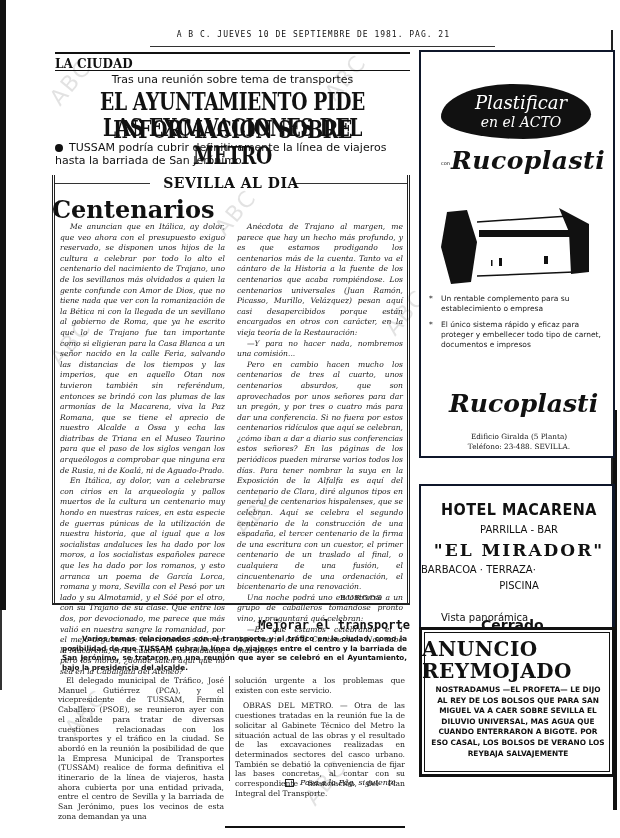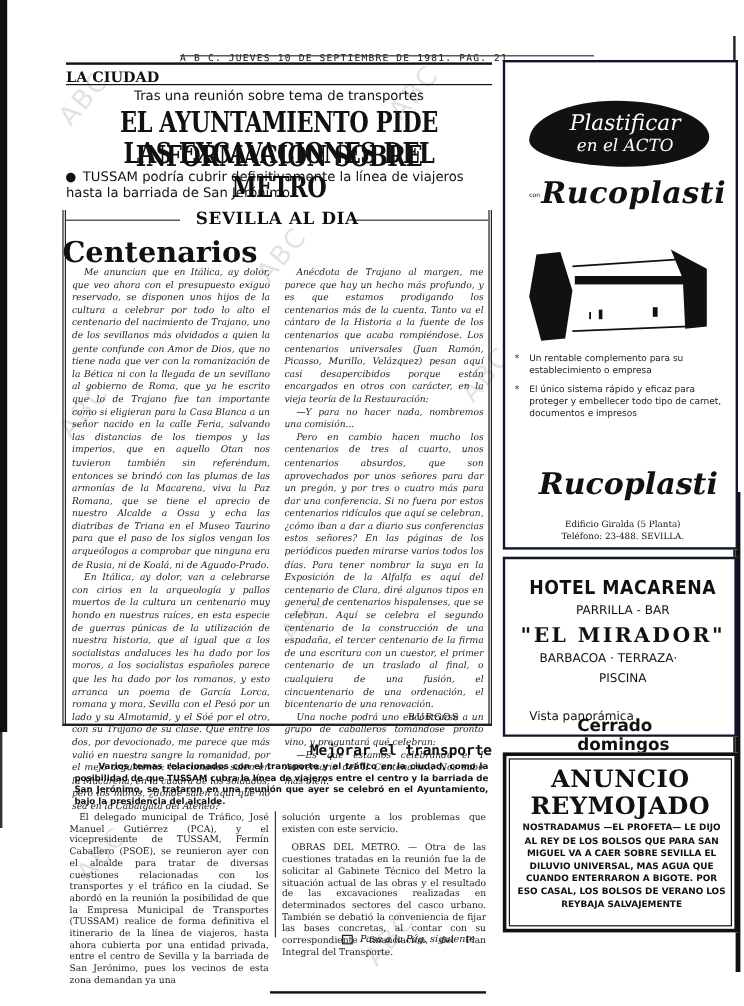--- a/index.html
+++ b/index.html
@@ -8,21 +8,21 @@
 
     .left-bar { position:absolute; left:0; top:0; width:6px; height:610px; background:#111; }
     .left-bar2 { position:absolute; left:0; top:610px; width:2px; height:80px; background:#333; }
     .right-rule { position:absolute; left:611px; top:30px; width:2px; height:30px; background:#222; }
     .right-rule2 { position:absolute; left:611px; top:80px; width:2px; height:600px; background:#222; }
     .right-rule3 { position:absolute; left:613px; top:410px; width:4px; height:400px; background:#111; }
 
     .watermark { position:absolute; font-family:"DejaVu Sans", sans-serif; font-size:22px; color:#ccc;
       transform:rotate(-50deg); opacity:0.55; letter-spacing:2px; pointer-events:none; }
 
-    .page-header { position:absolute; top:44px; left:150px; width:300px; text-align:left;
+    .page-header { position:absolute; top:30px; left:150px; width:300px; text-align:right;
       font-family:"DejaVu Sans Mono", monospace; font-size:8px; letter-spacing:1px; }
     .header-rule { position:absolute; top:46px; left:150px; width:345px; height:1px; background:#333; }
 
     .section-rule { position:absolute; left:55px; width:355px; height:2px; background:#111; }
     .section-label { position:absolute; top:57px; left:55px; font-family:"DejaVu Serif", serif; font-weight:bold; font-size:12px; }
 
     .kicker { position:absolute; top:73px; left:55px; width:355px; text-align:center;
       font-family:"DejaVu Sans", sans-serif; font-size:11px; }
     .headline { position:absolute; left:55px; width:355px; text-align:center;
       font-family:"DejaVu Serif", serif; font-weight:bold; font-size:24px; letter-spacing:-0.5px;
@@ -66,32 +66,32 @@
       font-family:"DejaVu Serif", serif; font-style:italic; font-size:14px; }
     .con { position:absolute; left:20px; top:108px; font-family:"DejaVu Sans", sans-serif; font-size:5px; }
     .rucoplasti { position:absolute; left:30px; top:94px; font-family:"DejaVu Serif", serif; font-style:italic; font-weight:bold; font-size:25px; letter-spacing:0.5px; }
     .machine { position:absolute; left:18px; top:150px; width:160px; height:85px; }
     .features { position:absolute; left:8px; top:242px; width:180px; font-family:"DejaVu Sans", sans-serif; font-size:7.5px; line-height:10px; color:#222; }
     .features li { list-style:none; padding-left:12px; position:relative; margin-bottom:6px; }
     .features li::before { content:"*"; position:absolute; left:0; top:0; }
     .rucoplasti2 { position:absolute; left:28px; top:337px; font-family:"DejaVu Serif", serif; font-style:italic; font-weight:bold; font-size:25px; }
     .address { position:absolute; left:0; top:380px; width:196px; text-align:center; font-family:"DejaVu Serif", serif; font-size:7.3px; line-height:10px; }
 
-    .ad2 { left:419px; top:464px; width:196px; height:150px; border-width:2px 3px 2px 2px; }
+    .ad2 { left:419px; top:484px; width:196px; height:150px; border-width:2px 3px 2px 2px; }
     .hotel { position:absolute; top:14px; left:0; width:196px; text-align:center; font-family:"DejaVu Sans", sans-serif; font-weight:bold; font-size:16px; letter-spacing:0.5px; transform:scaleX(0.9); }
     .parrilla { position:absolute; top:38px; left:0; width:196px; text-align:center; font-family:"DejaVu Sans", sans-serif; font-size:10px; }
     .mirador { position:absolute; top:54px; left:0; width:196px; text-align:center; font-family:"DejaVu Serif", serif; font-weight:bold; font-size:17px; letter-spacing:2px; }
-    .barbacoa { position:absolute; top:78px; left:0; width:172px; text-align:center; font-family:"DejaVu Sans", sans-serif; font-size:10px; }
+    .barbacoa { position:absolute; top:78px; left:0; width:172px; text-align:left; font-family:"DejaVu Sans", sans-serif; font-size:10px; }
     .piscina { position:absolute; top:94px; left:0; width:196px; text-align:center; font-family:"DejaVu Sans", sans-serif; font-size:10px; }
     .vista { position:absolute; top:113px; left:20px; font-family:"DejaVu Sans", sans-serif; font-size:10px;margin-top:13px; }
     .cerrado { position:absolute; top:131px; left:60px; font-family:"DejaVu Sans", sans-serif; font-size:14px;font-weight:bold; }
 
     .ad3 { left:419px; top:627px; width:196px; height:150px; border:3px solid #111; }
     .ad3-inner { position:absolute; inset:2px; border:1px solid #111; }
-    .anuncio { position:absolute; top:8px; left:0; width:190px; text-align:center; font-family:"DejaVu Serif", serif; font-weight:bold; font-size:20px; line-height:22px; letter-spacing:0.5px; }
+    .anuncio { position:absolute; top:8px; left:0; width:190px; text-align:left; font-family:"DejaVu Serif", serif; font-weight:bold; font-size:20px; line-height:22px; letter-spacing:0.5px; }
     .reymojado-text { position:absolute; top:55px; left:8px; width:176px; text-align:center; font-family:"DejaVu Sans", sans-serif; font-weight:bold; font-size:7.4px; line-height:10.6px; }
   </style>
 </head>
 <body>
 
 <div class="left-bar"></div>
 <div class="left-bar2"></div>
 <div class="right-rule"></div>
 <div class="right-rule2"></div>
 <div class="right-rule3"></div>

